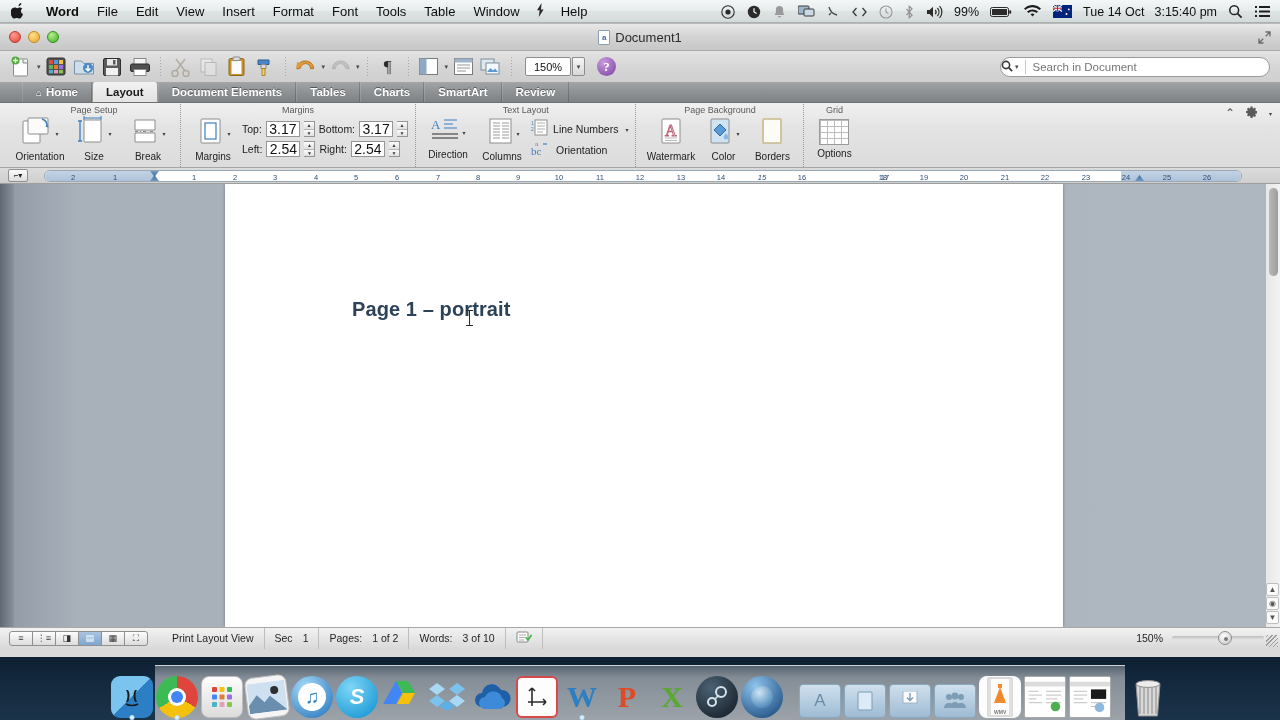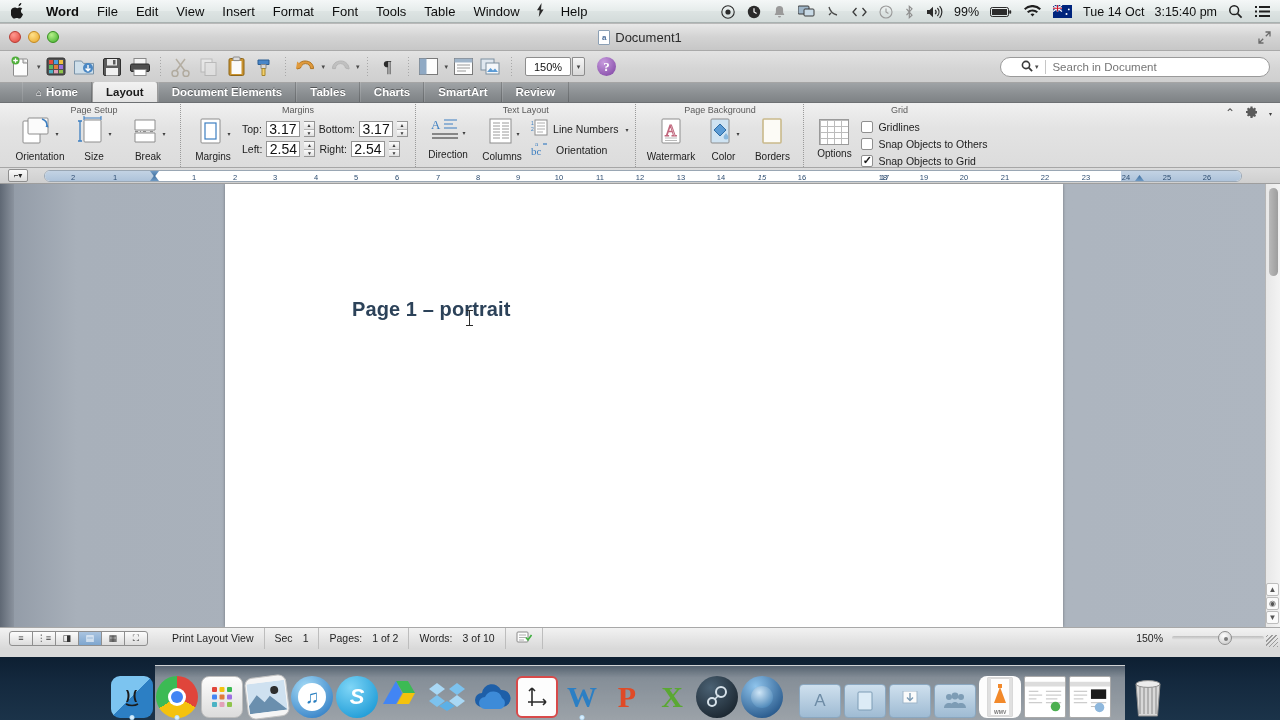--- a/index.html
+++ b/index.html
@@ -72,21 +72,21 @@
   }
   .zoomstep{ width:13px; height:19px; margin-left:-1px; border:1px solid #8d8d8d;
     background:linear-gradient(to bottom,#f6f6f6,#d8d8d8); border-radius:0 2px 2px 0;
     font-size:7px; display:flex;align-items:center;justify-content:center;color:#444;}
   .helpbtn{ margin-left:10px; width:19px; height:19px; border-radius:50%;
     background:radial-gradient(circle at 35% 28%,#c79bdd,#7b3fa0); color:#fff;
     font-size:13px; font-weight:bold; display:flex; align-items:center; justify-content:center;
     font-family:"Liberation Serif",serif; }
   .searchwrap{ position:absolute; right:10px; top:6px; display:flex; align-items:center;
     width:270px; height:20px; border:1px solid #9a9a9a; border-radius:10px;
-    background:#fff; padding:0 20px; }
+    background:#fff; padding:0 0; }
   .searchwrap .sicon{ font-size:11px; color:#4b4b4b; margin-right:2px;}
   .searchwrap .sc{ font-size:7px; color:#4b4b4b; margin-right:6px;}
   .searchwrap .sdiv{ width:1px; height:14px; background:#c6c6c6; margin-right:7px; }
   .searchwrap input{ border:0; outline:0; font-size:11.5px; color:#7b7b7b;
     font-family:"Liberation Sans",sans-serif; background:transparent; width:215px;}
 
   
   .tabbar{
     position:relative; height:20px;
     background:linear-gradient(to bottom,#9fa3a6 0%,#8d9194 50%,#7e8285 100%);
@@ -763,34 +763,20 @@
           </div>
         </div>
       </div>
 
       <div class="grp">
         <div class="grp-title">Grid</div>
         <div class="grp-body">
           <div class="ritem" style="width:46px;padding-top:3px;">
             <span class="gridico"></span>
             <span class="lab" style="margin-top:3px;">Options</span>
-          </div>
-          <div style="padding-top:2px;">
-            <div class="cbrow">
-              <span class="cbox"></span>
-              <span class="cbl">Gridlines</span>
-            </div>
-            <div class="cbrow">
-              <span class="cbox"></span>
-              <span class="cbl">Snap Objects to Others</span>
-            </div>
-            <div class="cbrow">
-              <span class="cbox">✓</span>
-              <span class="cbl">Snap Objects to Grid</span>
-            </div>
           </div>
         </div>
       </div>
 
       <div class="ribbon-right">
         <span style="font-size:12px;">⌃</span>
         <span>
           <svg width="14" height="14" viewBox="0 0 14 14">
               <path fill="#5a5a5a" d="M7 4.6A2.4 2.4 0 1 0 7 9.4 2.4 2.4 0 0 0 7 4.6zm0 3.7a1.3 1.3 0 1 1 0-2.6 1.3 1.3 0 0 1 0 2.6z"></path>
               <path fill="#5a5a5a" d="M13 6h-1.3a4.8 4.8 0 0 0-.5-1.2l.9-.9-1.4-1.4-.9.9a4.8 4.8 0 0 0-1.2-.5V1.6H6.4v1.3a4.8 4.8 0 0 0-1.2.5l-.9-.9L2.9 4l.9.9a4.8 4.8 0 0 0-.5 1.2H2v2h1.3c.1.4.3.8.5 1.2l-.9.9 1.4 1.4.9-.9c.4.2.8.4 1.2.5V13h2.2v-1.3c.4-.1.8-.3 1.2-.5l.9.9 1.4-1.4-.9-.9c.2-.4.4-.8.5-1.2H13z"></path>

